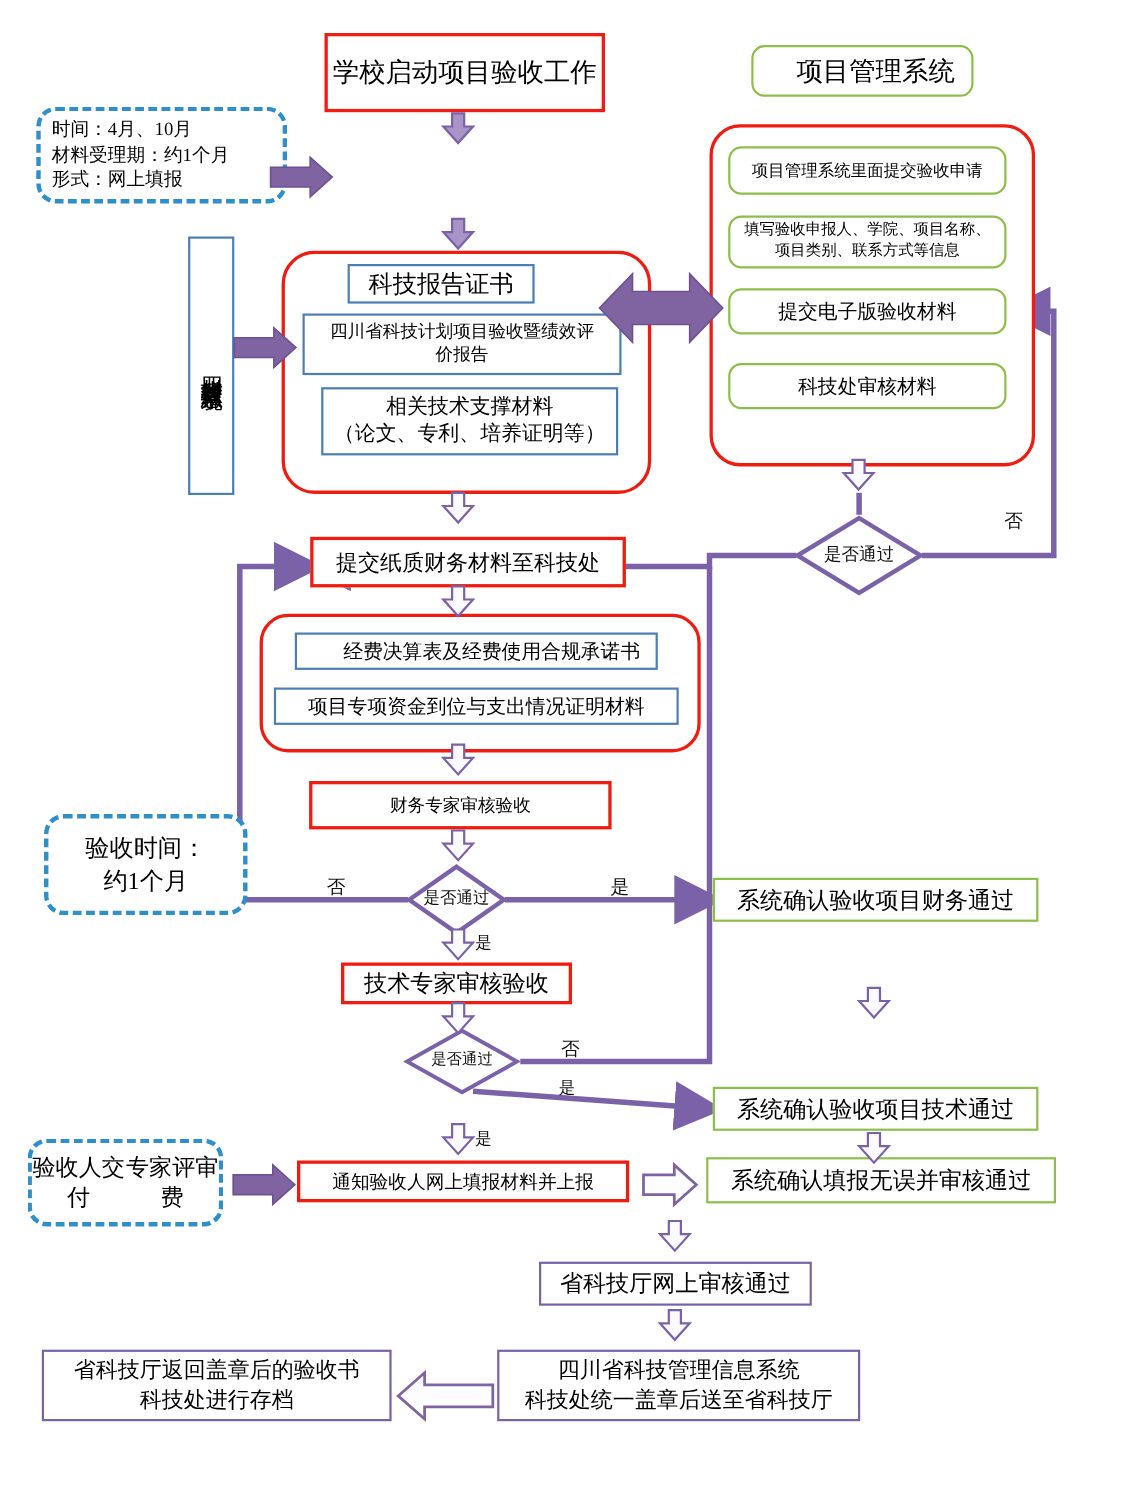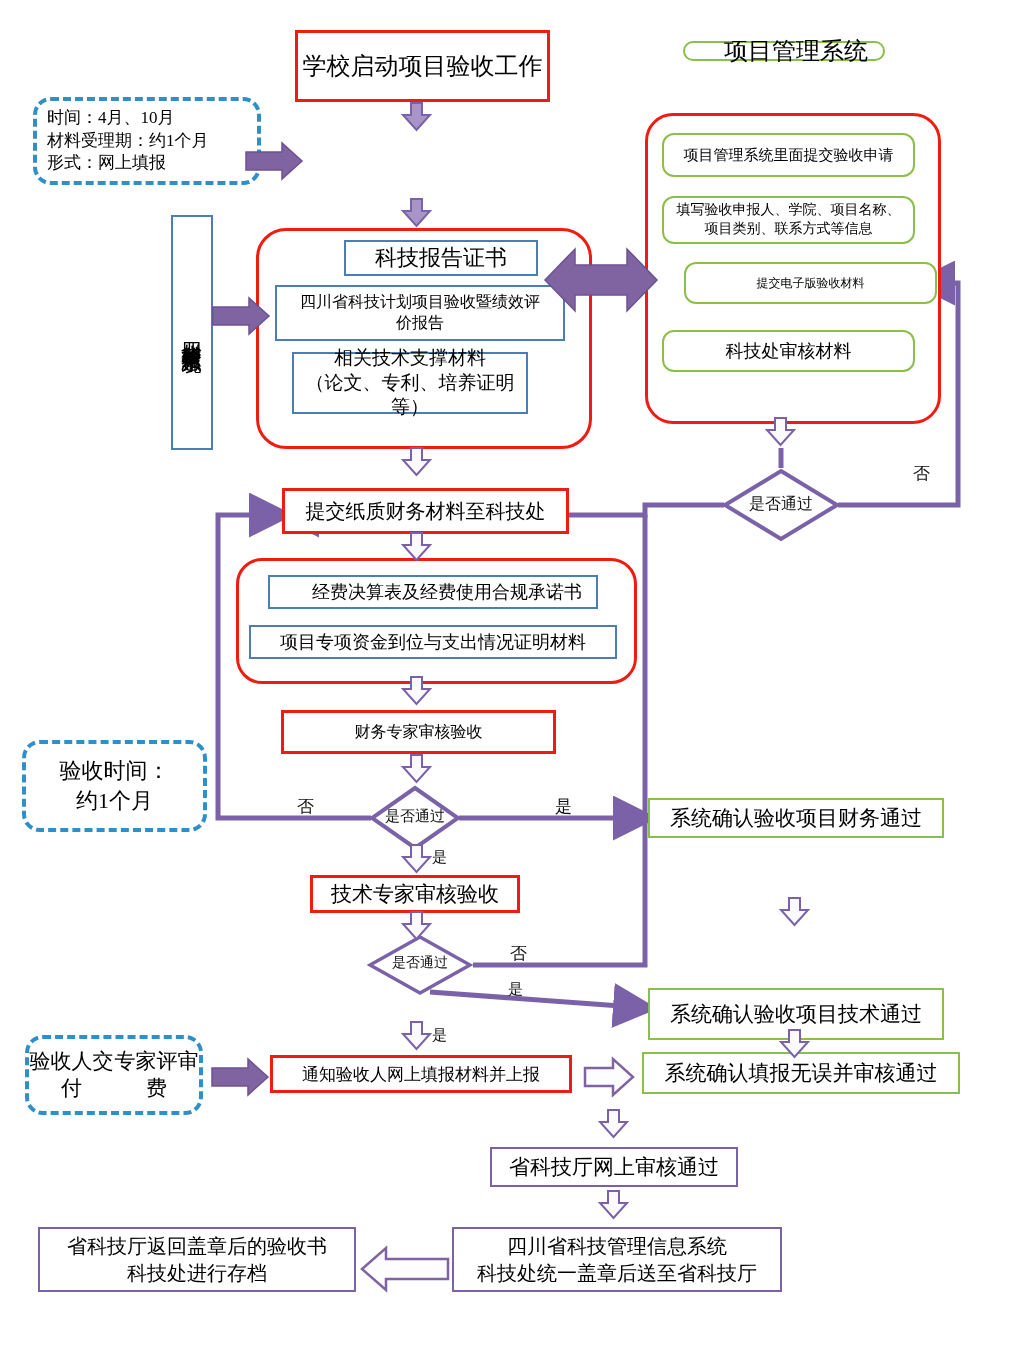--- a/index.html
+++ b/index.html
@@ -98,46 +98,46 @@
     </div>
   </div>
 
 
   <div class="node blue vtext" style="left:171px;top:215px;width:42px;height:235px;font-size:20px;">
     <span>四川省科技管理信息系统</span>
   </div>
 
   <div style="position:absolute;left:256px;top:228px;width:330px;height:215px;border:3.5px solid #ee1c11;border-radius:30px;background:#fff;z-index:3;"></div>
 
-  <div class="node blue" style="left:344px;top:240px;width:194px;height:36px;font-size:22px;z-index:6;">
+  <div class="node blue" style="left:316px;top:240px;width:170px;height:36px;font-size:22px;z-index:6;">
     <span>科技报告证书</span>
   </div>
   <div class="node blue" style="left:275px;top:285px;width:290px;height:56px;font-size:16px;line-height:1.3;white-space:pre-line;z-index:6;">
     <span>四川省科技计划项目验收暨绩效评
 价报告</span>
   </div>
-  <div class="node blue" style="left:292px;top:352px;width:236px;height:62px;font-size:19px;line-height:1.3;white-space:pre-line;z-index:6;">
+  <div class="node blue" style="left:292px;top:352px;width:270px;height:62px;font-size:19px;line-height:1.3;white-space:pre-line;z-index:6;">
     <span>相关技术支撑材料
 （论文、专利、培养证明等）</span>
   </div>
 
-  <div class="node greenround" style="left:683px;top:41px;width:202px;height:20px;font-size:24px;padding-left:24px;">
+  <div class="node greenround" style="left:683px;top:41px;width:202px;height:47px;font-size:24px;padding-left:24px;">
     <span>项目管理系统</span>
   </div>
 
   <div style="position:absolute;left:645px;top:113px;width:290px;height:305px;border:3.5px solid #ee1c11;border-radius:28px;background:#fff;z-index:3;"></div>
 
   <div class="node greenround" style="left:662px;top:133px;width:253px;height:44px;font-size:15px;z-index:6;">
     <span>项目管理系统里面提交验收申请</span>
   </div>
   <div class="node greenround" style="left:662px;top:196px;width:253px;height:48px;font-size:14px;line-height:1.35;white-space:pre-line;z-index:6;">
     <span>填写验收申报人、学院、项目名称、
 项目类别、联系方式等信息</span>
   </div>
-  <div class="node greenround" style="left:662px;top:262px;width:253px;height:42px;font-size:12px;z-index:6;margin-left:22px;">
+  <div class="node greenround" style="left:662px;top:262px;width:253px;height:42px;font-size:18px;z-index:6;">
     <span>提交电子版验收材料</span>
   </div>
   <div class="node greenround" style="left:662px;top:330px;width:253px;height:42px;font-size:18px;z-index:6;">
     <span>科技处审核材料</span>
   </div>
 
   <div class="diamond-wrap" style="left:722px;top:468px;width:118px;height:74px;">
     <svg width="118" height="74" viewBox="0 0 118 74">
       <polygon points="59,3 115,37 59,71 3,37" fill="#fff" stroke="#7b62a8" stroke-width="4"></polygon>
     </svg>
@@ -154,21 +154,21 @@
     <span>经费决算表及经费使用合规承诺书</span>
   </div>
   <div class="node blue" style="left:249px;top:625px;width:368px;height:34px;font-size:18px;z-index:6;">
     <span>项目专项资金到位与支出情况证明材料</span>
   </div>
 
   <div class="node red" style="left:281px;top:710px;width:275px;height:44px;font-size:16px;">
     <span>财务专家审核验收</span>
   </div>
 
-  <div class="node dashed" style="left:22px;top:740px;width:185px;height:92px;flex-direction:column;font-size:22px;line-height:1.35;text-align:center;">
+  <div class="node dashed" style="left:40px;top:740px;width:185px;height:92px;flex-direction:column;font-size:22px;line-height:1.35;text-align:center;">
     <div>验收时间：</div>
     <div>约1个月</div>
   </div>
 
   <div class="diamond-wrap" style="left:369px;top:785px;width:92px;height:66px;">
     <svg width="92" height="66" viewBox="0 0 92 66">
       <polygon points="46,3 89,33 46,63 3,33" fill="#fff" stroke="#7b62a8" stroke-width="4"></polygon>
     </svg>
     <div class="diamond-txt" style="top:22px;font-size:15px;">是否通过</div>
   </div>
@@ -186,21 +186,21 @@
     </svg>
     <div class="diamond-txt" style="top:19px;font-size:14px;">是否通过</div>
   </div>
   <div class="lbl" style="left:510px;top:942px;">否</div>
   <div class="lbl" style="left:508px;top:980px;font-size:15px;">是</div>
   <div class="lbl" style="left:432px;top:1026px;font-size:15px;">是</div>
 
   <div class="node green" style="left:648px;top:798px;width:296px;height:40px;font-size:21px;">
     <span>系统确认验收项目财务通过</span>
   </div>
-  <div class="node green" style="left:648px;top:988px;width:296px;height:52px;font-size:21px;">
+  <div class="node green" style="left:648px;top:988px;width:296px;height:40px;font-size:21px;">
     <span>系统确认验收项目技术通过</span>
   </div>
 
   <div class="node dashed" style="left:25px;top:1035px;width:178px;height:80px;flex-direction:row;font-size:21px;line-height:1.3;">
     <div>验收人交付</div>
     <div>专家评审费</div>
   </div>
 
   <div class="node red" style="left:270px;top:1055px;width:302px;height:38px;font-size:17px;">
     <span>通知验收人网上填报材料并上报</span>

